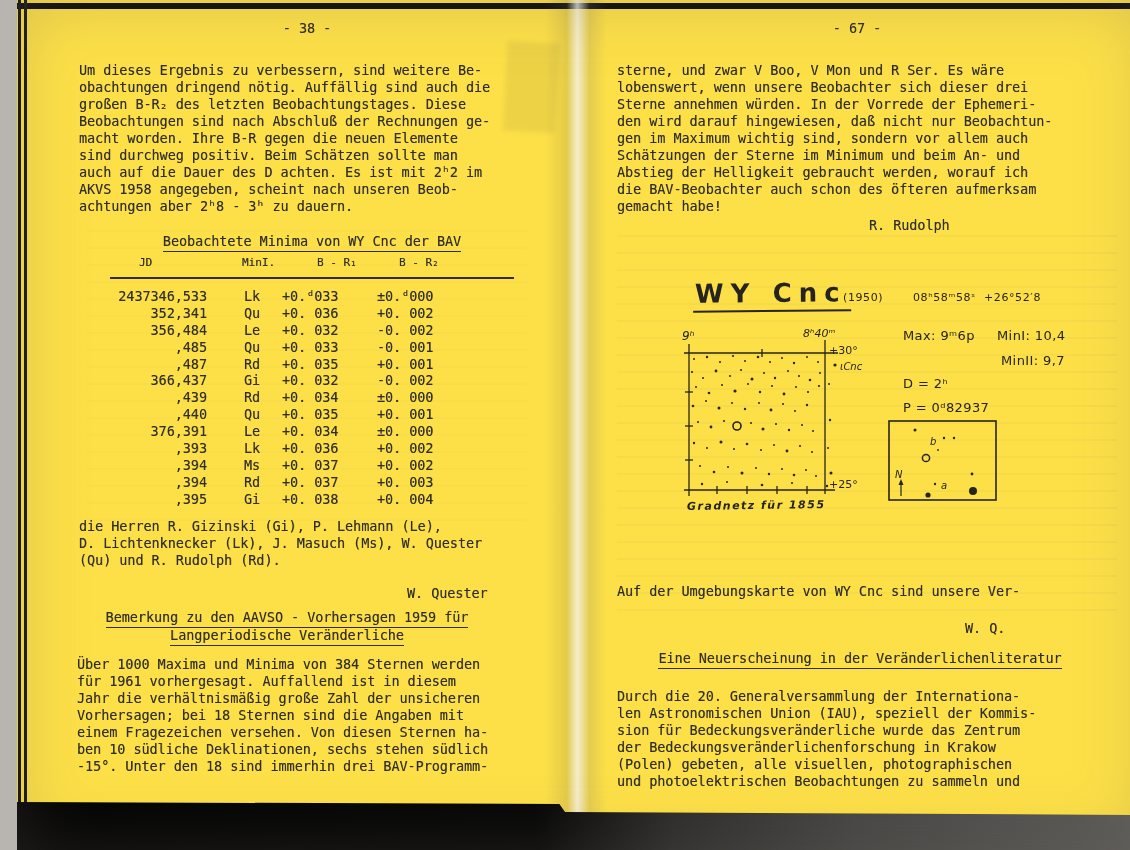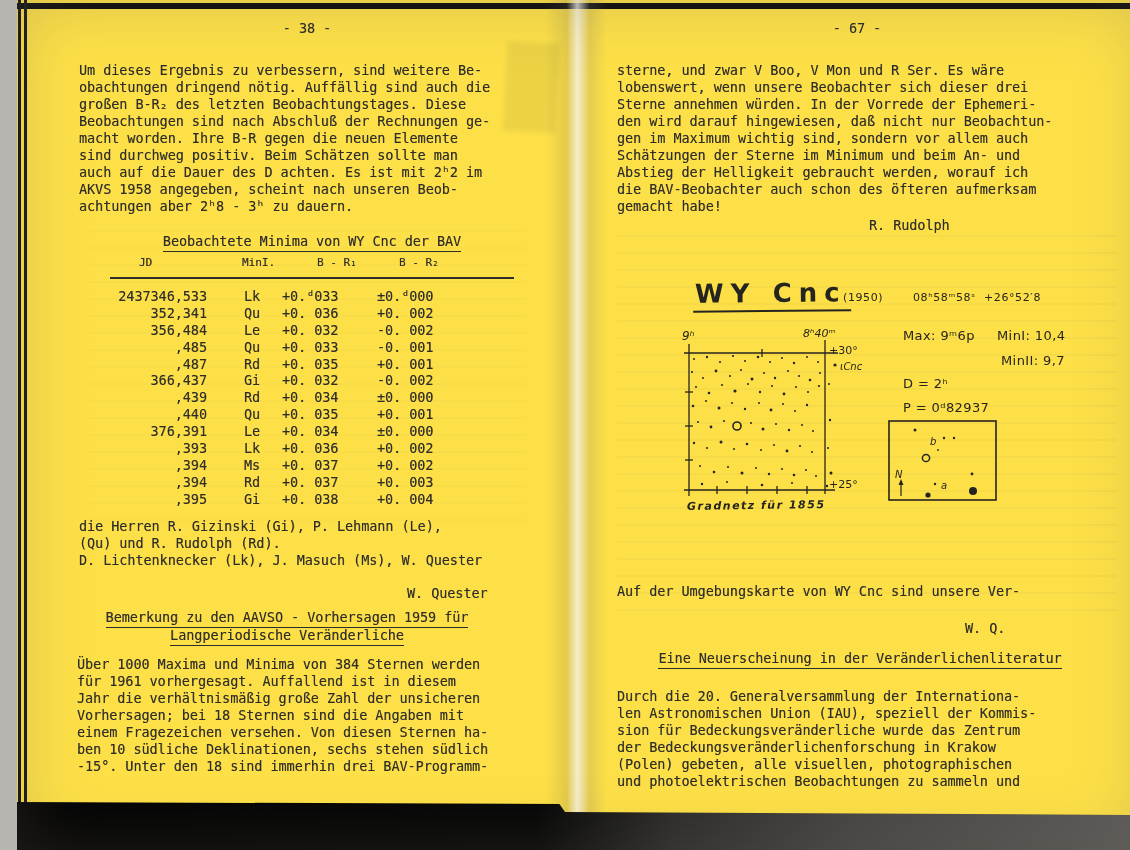--- a/index.html
+++ b/index.html
@@ -67,21 +67,21 @@
     </div>
 
     <div class="th" style="left:122px;top:256px;">JD</div>
     <div class="th" style="left:225px;top:256px;">MinI.</div>
     <div class="th" style="left:300px;top:256px;">B - R₁</div>
     <div class="th" style="left:382px;top:256px;">B - R₂</div>
     <div class="rule" style="left:93px;top:277px;width:404px;"></div>
 
     <div class="tw tight" style="left:0px;top:289px;width:540px;" id="minima-rows"><div class="trow"><span class="c-jd">2437346,533</span><span class="c-beob">Lk</span><span class="c-br1">+0.ᵈ033</span><span class="c-br2">±0.ᵈ000</span></div><div class="trow"><span class="c-jd">352,341</span><span class="c-beob">Qu</span><span class="c-br1">+0. 036</span><span class="c-br2">+0. 002</span></div><div class="trow"><span class="c-jd">356,484</span><span class="c-beob">Le</span><span class="c-br1">+0. 032</span><span class="c-br2">-0. 002</span></div><div class="trow"><span class="c-jd">,485</span><span class="c-beob">Qu</span><span class="c-br1">+0. 033</span><span class="c-br2">-0. 001</span></div><div class="trow"><span class="c-jd">,487</span><span class="c-beob">Rd</span><span class="c-br1">+0. 035</span><span class="c-br2">+0. 001</span></div><div class="trow"><span class="c-jd">366,437</span><span class="c-beob">Gi</span><span class="c-br1">+0. 032</span><span class="c-br2">-0. 002</span></div><div class="trow"><span class="c-jd">,439</span><span class="c-beob">Rd</span><span class="c-br1">+0. 034</span><span class="c-br2">±0. 000</span></div><div class="trow"><span class="c-jd">,440</span><span class="c-beob">Qu</span><span class="c-br1">+0. 035</span><span class="c-br2">+0. 001</span></div><div class="trow"><span class="c-jd">376,391</span><span class="c-beob">Le</span><span class="c-br1">+0. 034</span><span class="c-br2">±0. 000</span></div><div class="trow"><span class="c-jd">,393</span><span class="c-beob">Lk</span><span class="c-br1">+0. 036</span><span class="c-br2">+0. 002</span></div><div class="trow"><span class="c-jd">,394</span><span class="c-beob">Ms</span><span class="c-br1">+0. 037</span><span class="c-br2">+0. 002</span></div><div class="trow"><span class="c-jd">,394</span><span class="c-beob">Rd</span><span class="c-br1">+0. 037</span><span class="c-br2">+0. 003</span></div><div class="trow"><span class="c-jd">,395</span><span class="c-beob">Gi</span><span class="c-br1">+0. 038</span><span class="c-br2">+0. 004</span></div></div>
 
-    <div class="tw" style="left:62px;top:518px;"><div>die Herren R. Gizinski (Gi), P. Lehmann (Le),</div><div>(Qu) und R. Rudolph (Rd).</div><div>D. Lichtenknecker (Lk), J. Masuch (Ms), W. Quester</div></div>
+    <div class="tw" style="left:62px;top:518px;"><div>die Herren R. Gizinski (Gi), P. Lehmann (Le),</div><div>D. Lichtenknecker (Lk), J. Masuch (Ms), W. Quester</div><div>(Qu) und R. Rudolph (Rd).</div></div>
     <div class="tw" style="left:390px;top:585px;">W. Quester</div>
 
     <div class="tw center" style="left:55px;top:609px;width:430px;">
       <span class="u">Bemerkung zu den AAVSO - Vorhersagen 1959 für</span>
     </div>
     <div class="tw center" style="left:55px;top:627px;width:430px;">
       <span class="u">Langperiodische Veränderliche</span>
     </div>
 
     <div class="tw" style="left:60px;top:656px;"><div>Über 1000 Maxima und Minima von 384 Sternen werden</div><div>für 1961 vorhergesagt. Auffallend ist in diesem</div><div>Jahr die verhältnismäßig große Zahl der unsicheren</div><div>Vorhersagen; bei 18 Sternen sind die Angaben mit</div><div>einem Fragezeichen versehen. Von diesen Sternen ha-</div><div>ben 10 südliche Deklinationen, sechs stehen südlich</div><div>-15°. Unter den 18 sind immerhin drei BAV-Programm-</div></div>

